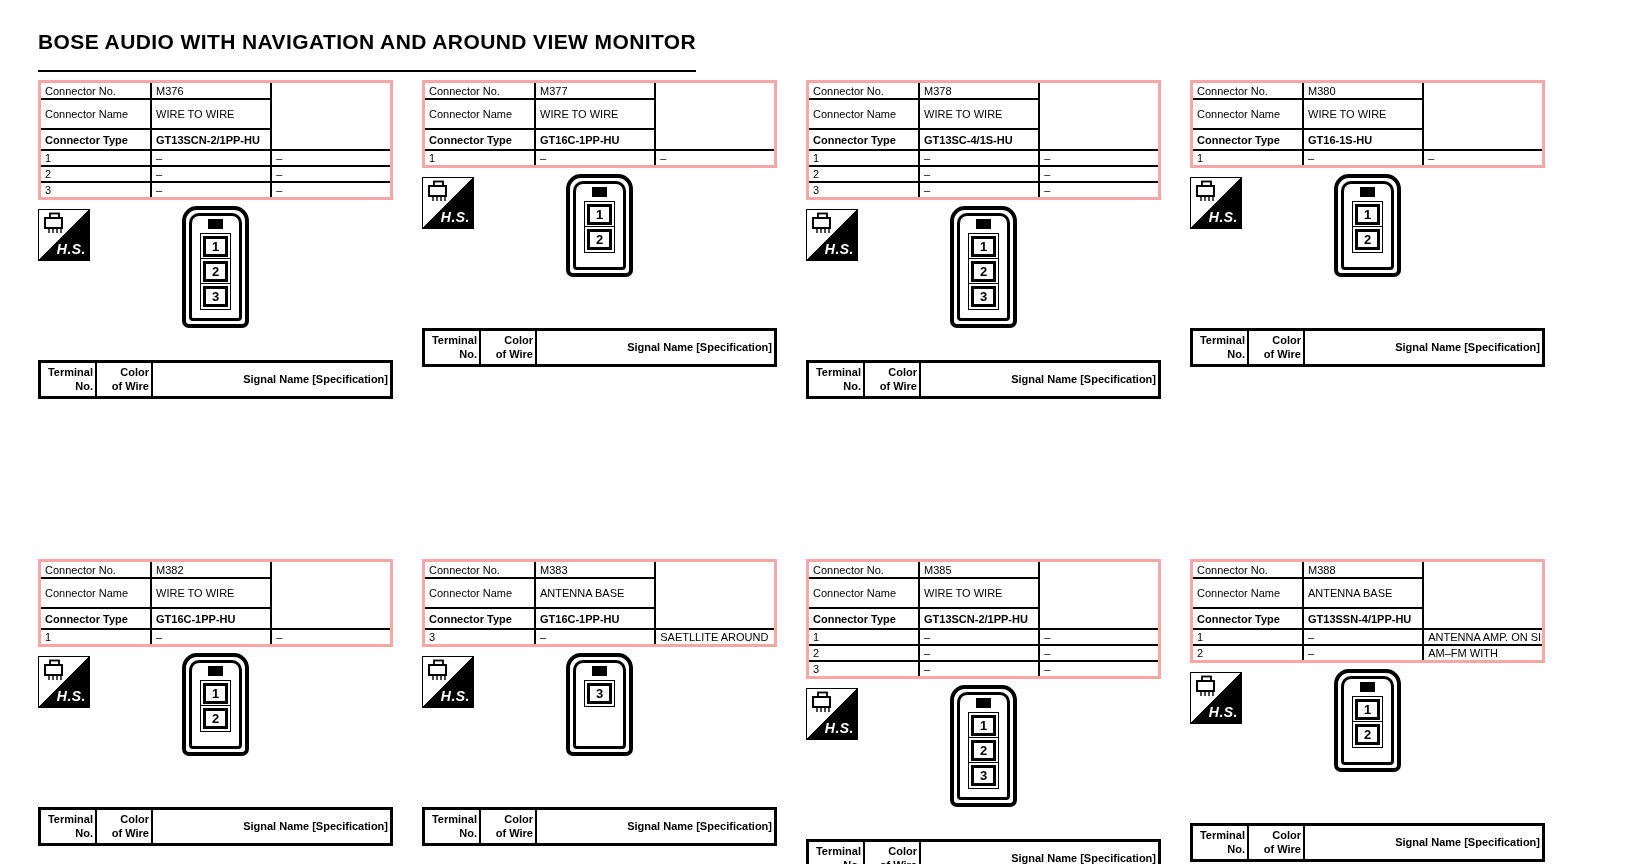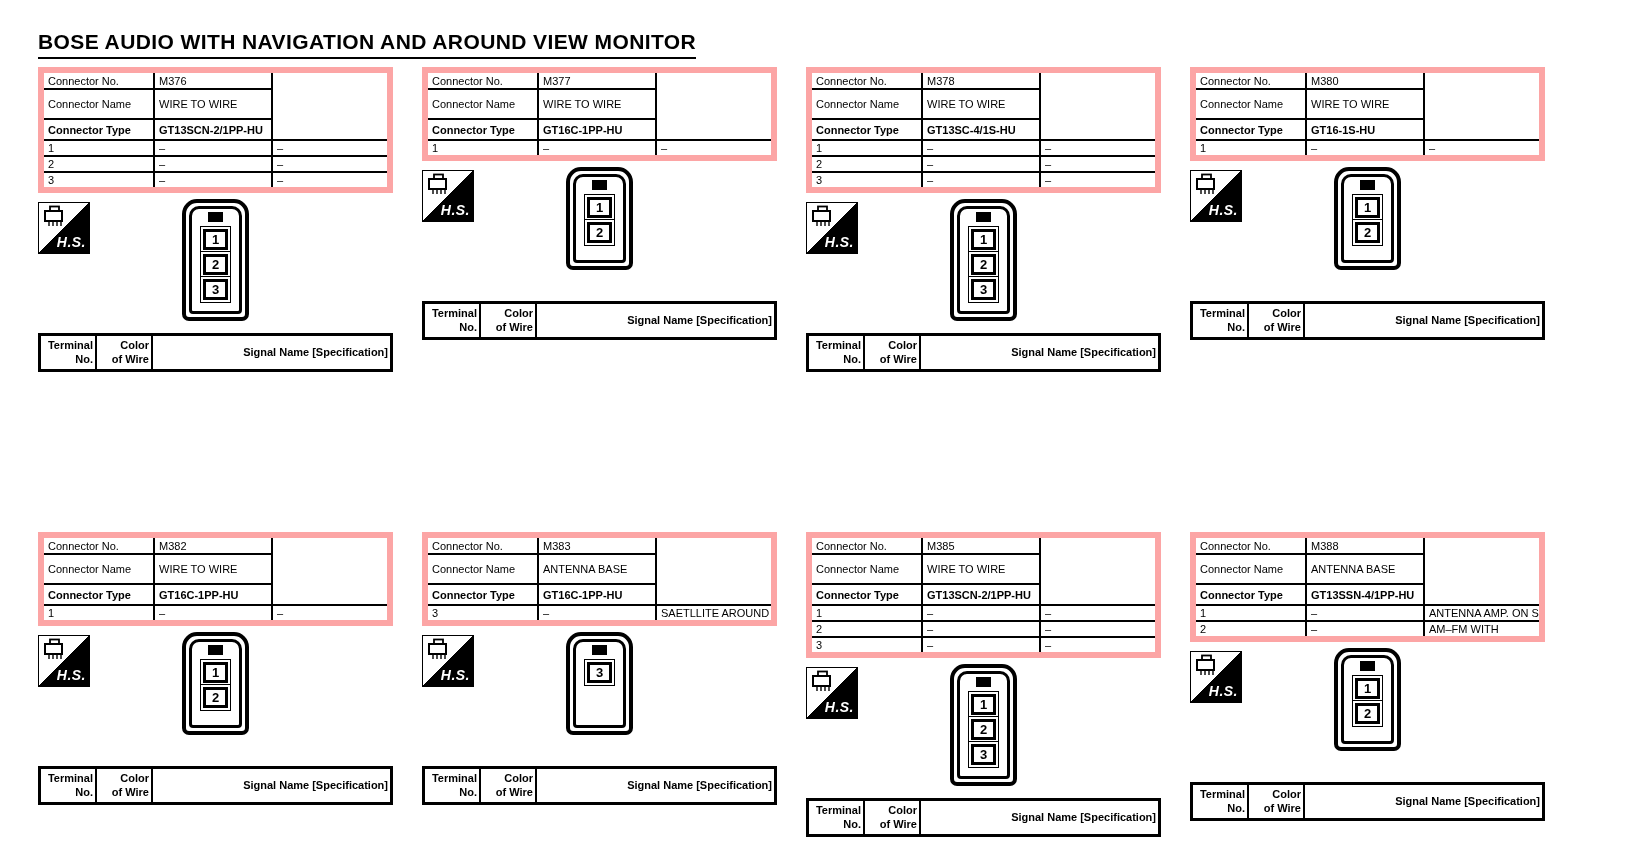--- a/index.html
+++ b/index.html
@@ -17,52 +17,52 @@
     height: 864px;
     padding: 30px 0 0 38px;
   }
   .title {
     display: inline-block;
     margin: 0 0 8px 0;
     font-size: 21px;
     font-weight: bold;
     letter-spacing: 0.4px;
     border-bottom: 2px solid #000;
-    padding-bottom: 3px;
+    padding-bottom: 16px;
     white-space: nowrap;
   }
   .grid {
     display: grid;
     grid-template-columns: repeat(4, 355px);
     column-gap: 29px;
     row-gap: 160px;
     align-items: start;
   }
   
   table { border-collapse: collapse; table-layout: fixed; }
   .hdr-table {
     width: 355px;
-    border: 6px solid #fca5a5;
+    border: 3px solid #fca5a5;
     font-size: 11px;
   }
   .hdr-table td {
     border: 2px solid #000;
     padding: 1px 4px;
     vertical-align: middle;
     white-space: nowrap;
     overflow: hidden;
   }
   .hdr-table .lbl { width: 101px; }
   .r-no td   { height: 13px; }
   .r-name td { height: 26px; margin-top: 8px; }
   .r-type td { height: 17px; font-weight: bold; }
   
   .mid {
     position: relative;
-    height: 140px;
+    height: 160px;
   }
   .hs {
     position: absolute;
     left: 0;
     top: 9px;
     width: 52px;
     height: 52px;
     background: linear-gradient(to bottom right, #fff 49.4%, #000 50%);
     border: 1px solid #000;
     box-sizing: border-box;

